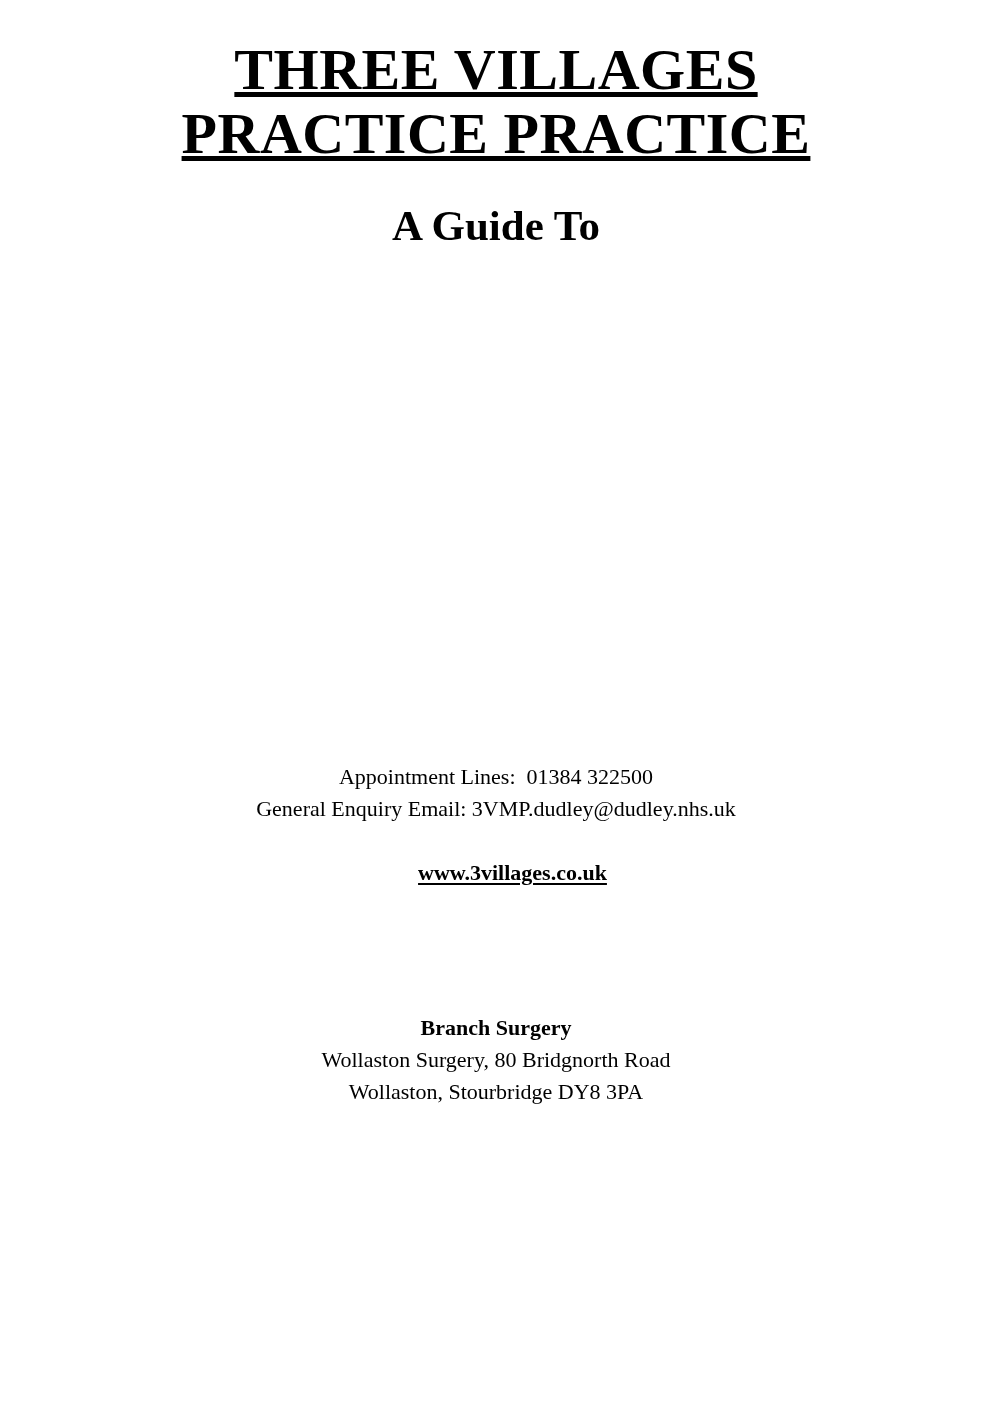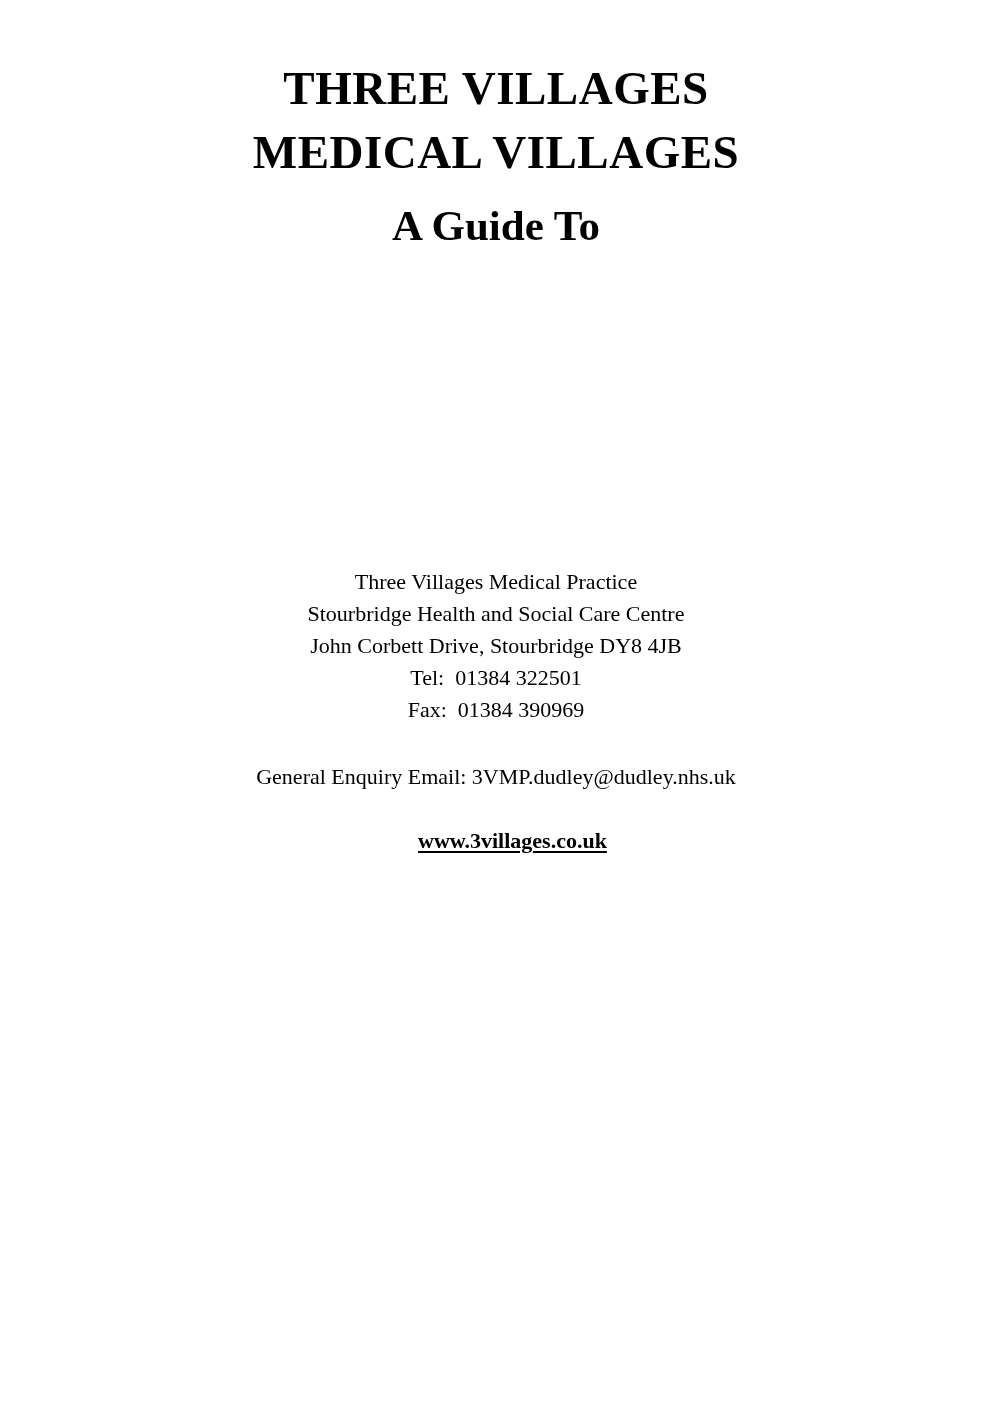--- a/index.html
+++ b/index.html
@@ -20,25 +20,26 @@
   }
   .block {
     position: absolute;
     left: 0;
     width: 100%;
   }
   .line {
     white-space: pre-wrap; 
   }
   .title-block {
-    top: 56px;
-    font-size: 47px;
+    top: 38px;
+    font-size: 58px;
     font-weight: bold;
     line-height: 64px;
     letter-spacing: 0.5px;
+    text-decoration: underline;
   }
   .subtitle-block {
     top: 196px;
     font-size: 43px;
     font-weight: bold;
     line-height: 60px;
   }
   .body-text {
     font-size: 22px;
     line-height: 32px;
@@ -60,36 +61,35 @@
     text-align: right;
   }
 </style>
 </head>
 <body>
 
 <div class="page">
 
   <div class="block title-block">
     <div class="line">THREE VILLAGES</div>
-    <div class="line">MEDICAL VILLAGES</div>
+    <div class="line">PRACTICE PRACTICE</div>
   </div>
 
   <div class="block subtitle-block">
     <div class="line">A Guide To</div>
   </div>
 
-  <div class="block body-text address-block">
-    <div class="line">Three Villages Medical Practice</div>
-    <div class="line">Stourbridge Health and Social Care Centre</div>
-    <div class="line">John Corbett Drive, Stourbridge DY8 4JB</div>
-    <div class="line">Tel:  01384 322501</div>
-    <div class="line">Fax:  01384 390969</div>
-  </div>
 
   <div class="block body-text contact-block">
+    <div class="line">Appointment Lines:  01384 322500</div>
     <div class="line">General Enquiry Email: 3VMP.dudley@dudley.nhs.uk</div>
     <div class="line">
       <span class="website-link">www.3villages.co.uk</span>
     </div>
   </div>
 
+  <div class="block body-text branch-block">
+    <div class="line branch-heading">Branch Surgery</div>
+    <div class="line">Wollaston Surgery, 80 Bridgnorth Road</div>
+    <div class="line">Wollaston, Stourbridge DY8 3PA</div>
+  </div>
 
 </div>
 
 </body></html>

